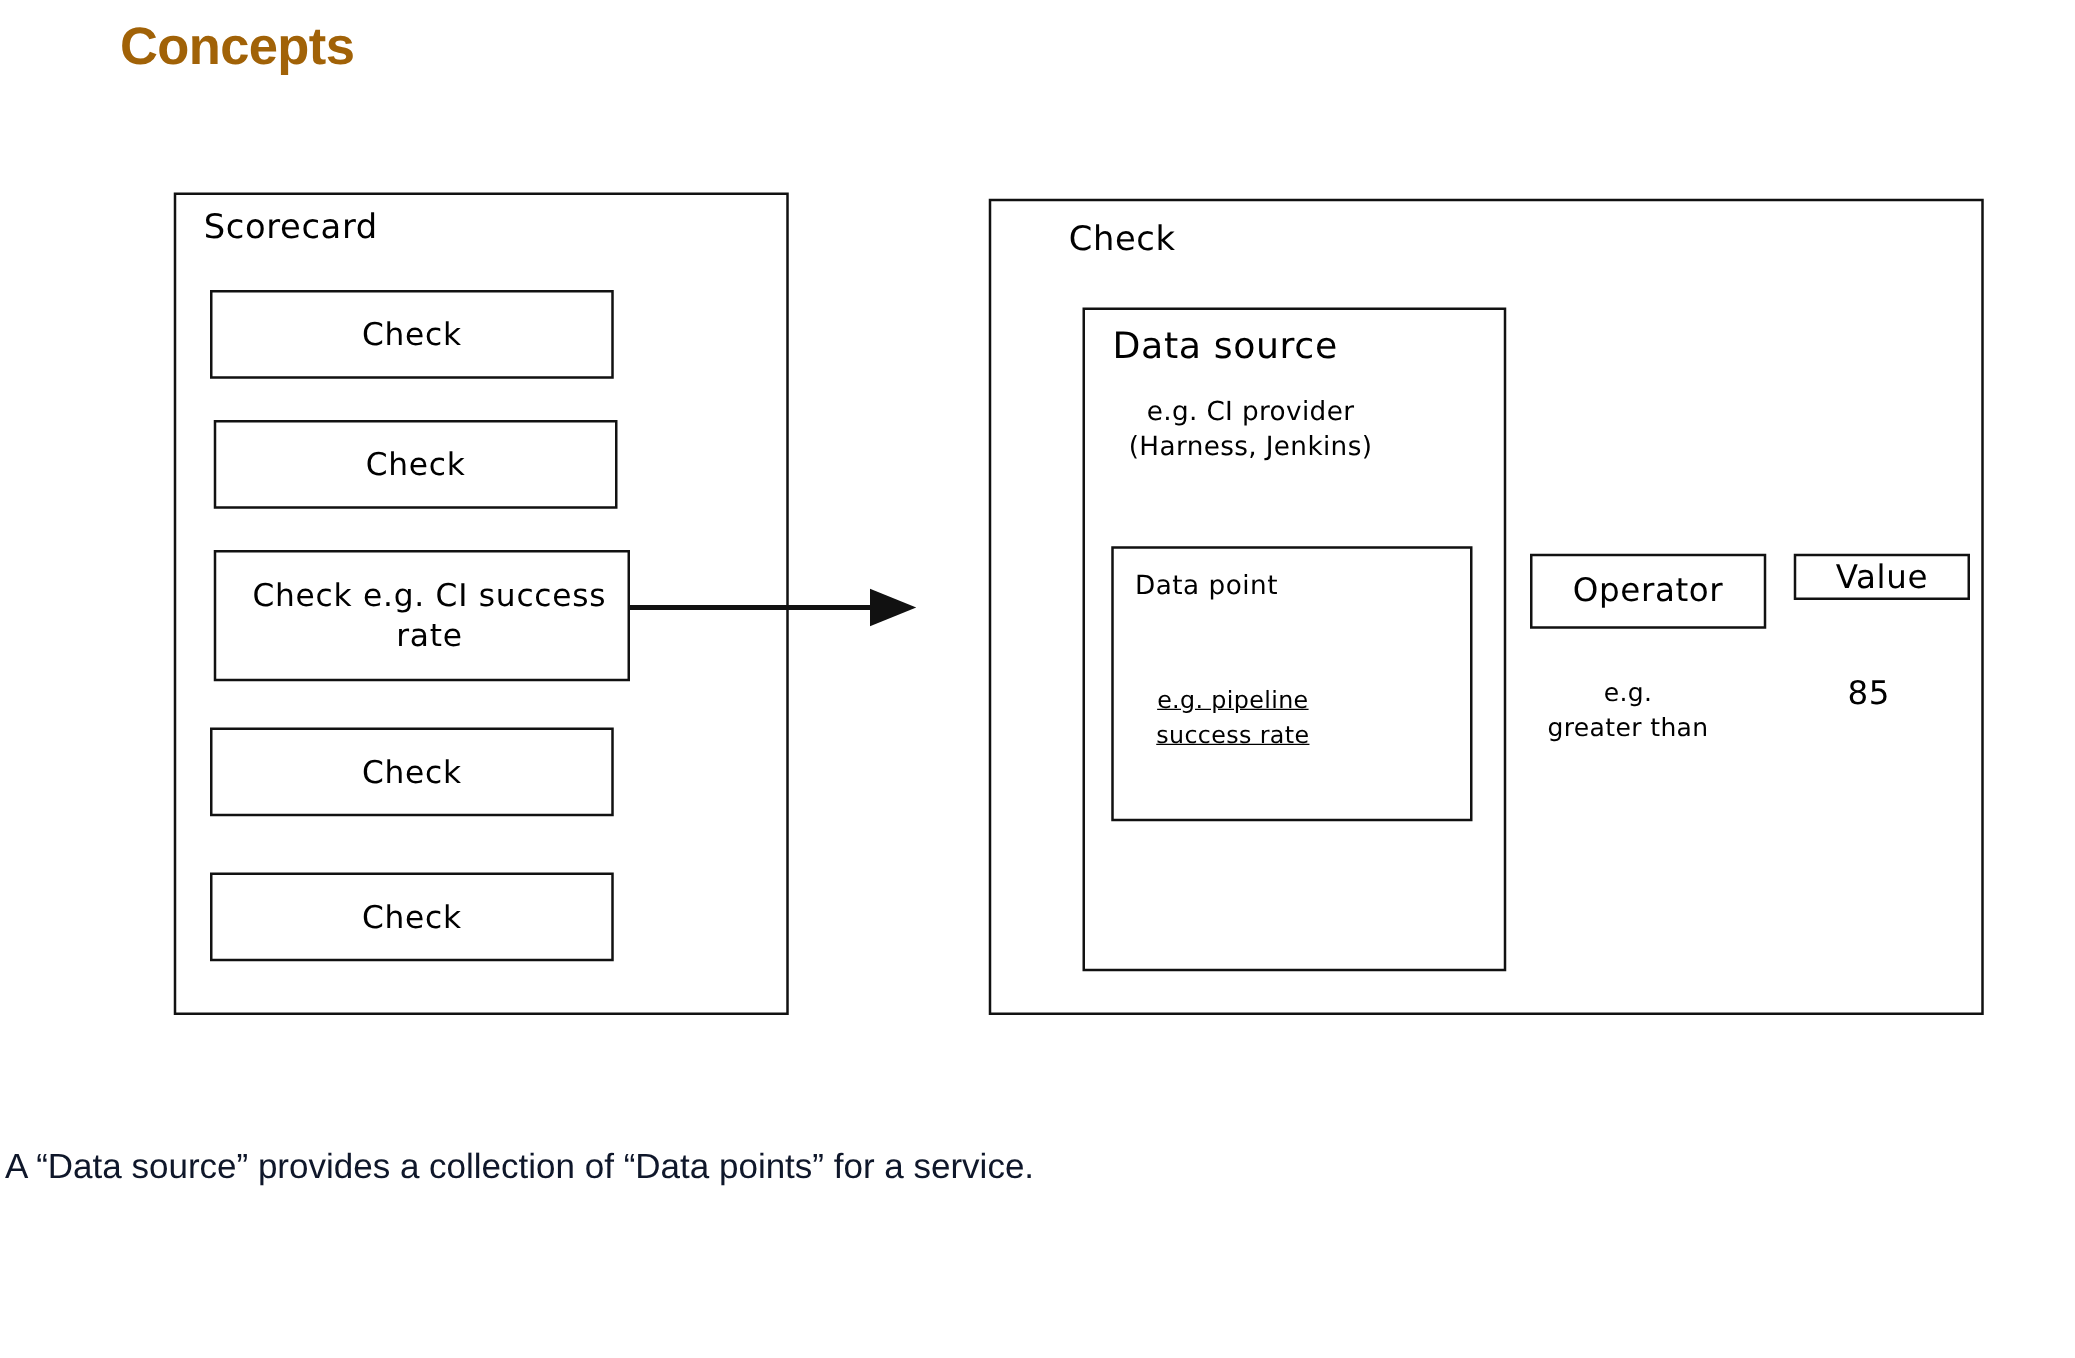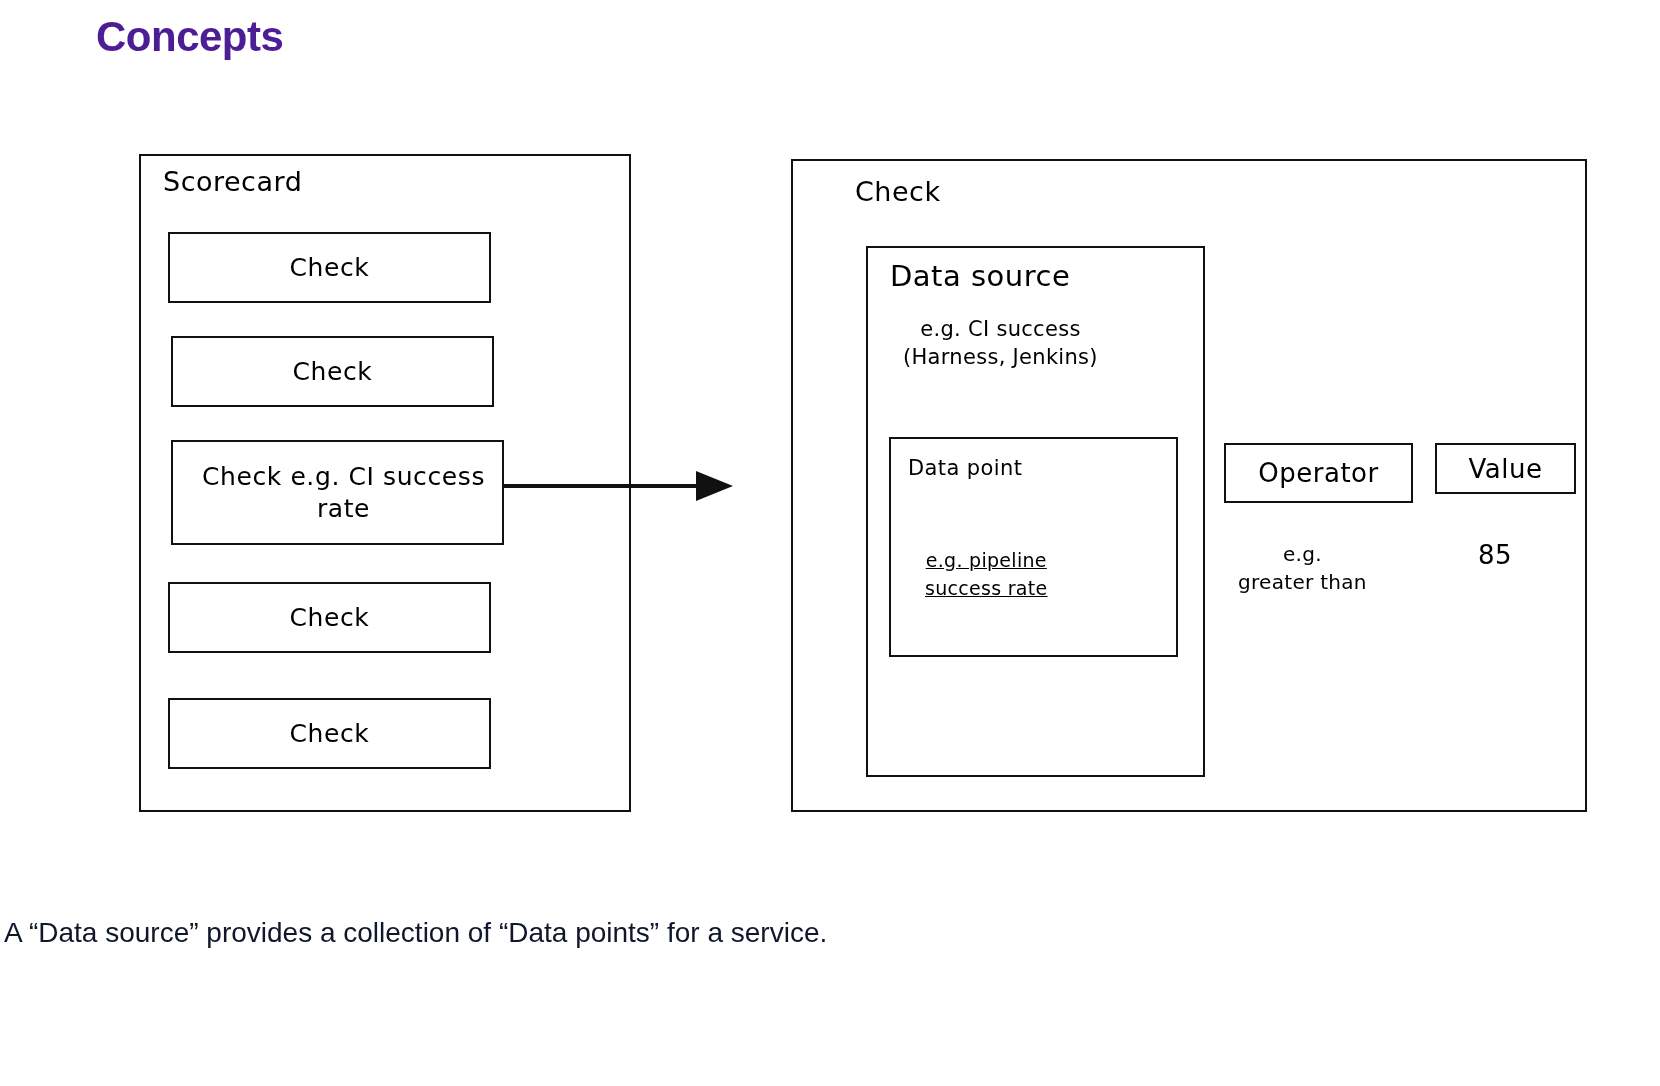--- a/index.html
+++ b/index.html
@@ -16,21 +16,21 @@
   }
 
   
   #page-title {
     position: absolute;
     left: 96px;
     top: 12px;
     font-family: "Liberation Sans", sans-serif;
     font-size: 42px;
     font-weight: bold;
-    color: #4c1d95;
+    color: #a16207;
     letter-spacing: -0.5px;
     line-height: 1.2;
   }
 
   
   .hand {
     font-family: "DejaVu Sans", sans-serif;
     color: #000000;
     font-weight: 500;
   }
@@ -165,21 +165,21 @@
     font-size: 20px;
     line-height: 1.4;
     letter-spacing: 0.3px;
   }
 
   
   #value-box {
     left: 1435px;
     top: 443px;
     width: 141px;
-    height: 51px;
+    height: 37px;
     font-size: 26px;
     letter-spacing: 0.5px;
   }
   #value-amount {
     left: 1478px;
     top: 540px;
     font-size: 26px;
     letter-spacing: 0.5px;
   }
 
@@ -214,21 +214,21 @@
 <svg id="flow-arrow" viewBox="0 0 230 32" xmlns="http://www.w3.org/2000/svg">
   <line x1="0" y1="16" x2="196" y2="16" stroke="#111111" stroke-width="4"></line>
   <polygon points="193,1 230,16 193,31" fill="#111111"></polygon>
 </svg>
 
 <div id="check-panel" class="panel"></div>
 <div id="check-panel-title" class="label hand">Check</div>
 
 <div id="data-source-box" class="panel"></div>
 <div id="data-source-title" class="label hand">Data source</div>
-<div id="data-source-eg" class="label hand">e.g. CI success
+<div id="data-source-eg" class="label hand">e.g. CI provider
 (Harness, Jenkins)</div>
 
 <div id="data-point-box" class="panel"></div>
 <div id="data-point-title" class="label hand">Data point</div>
 <div id="data-point-eg" class="label hand">e.g. pipeline
 success rate</div>
 
 <div id="operator-box" class="box hand">Operator</div>
 <div id="operator-eg" class="label hand">e.g.
 greater than</div>

